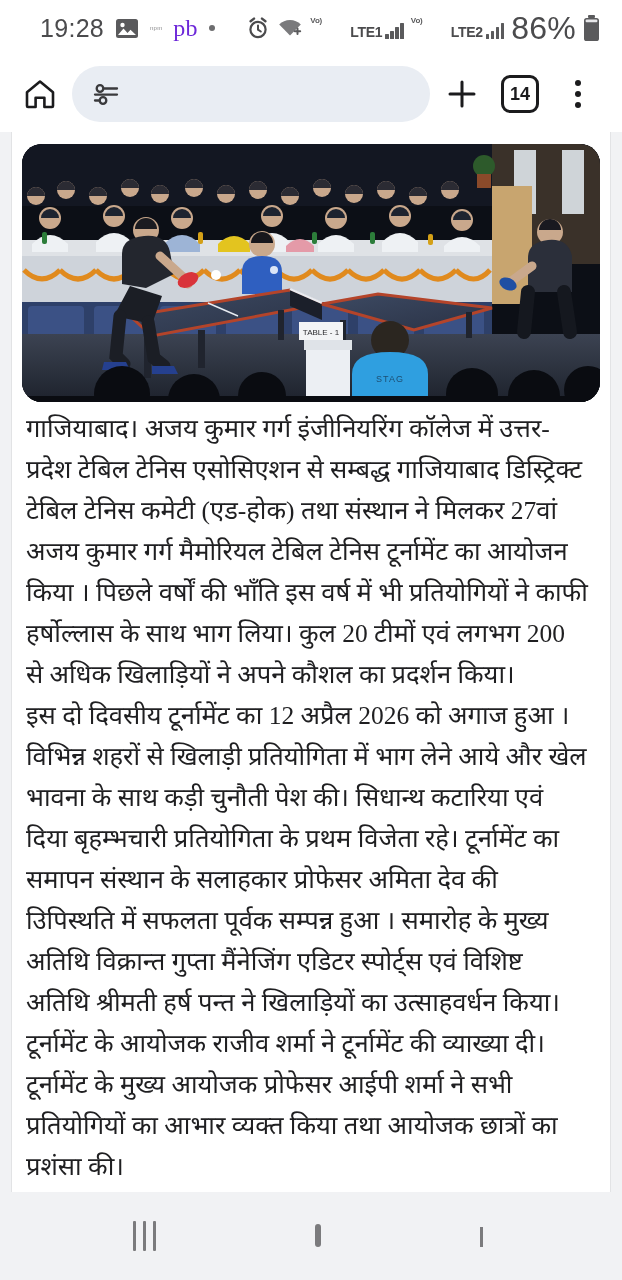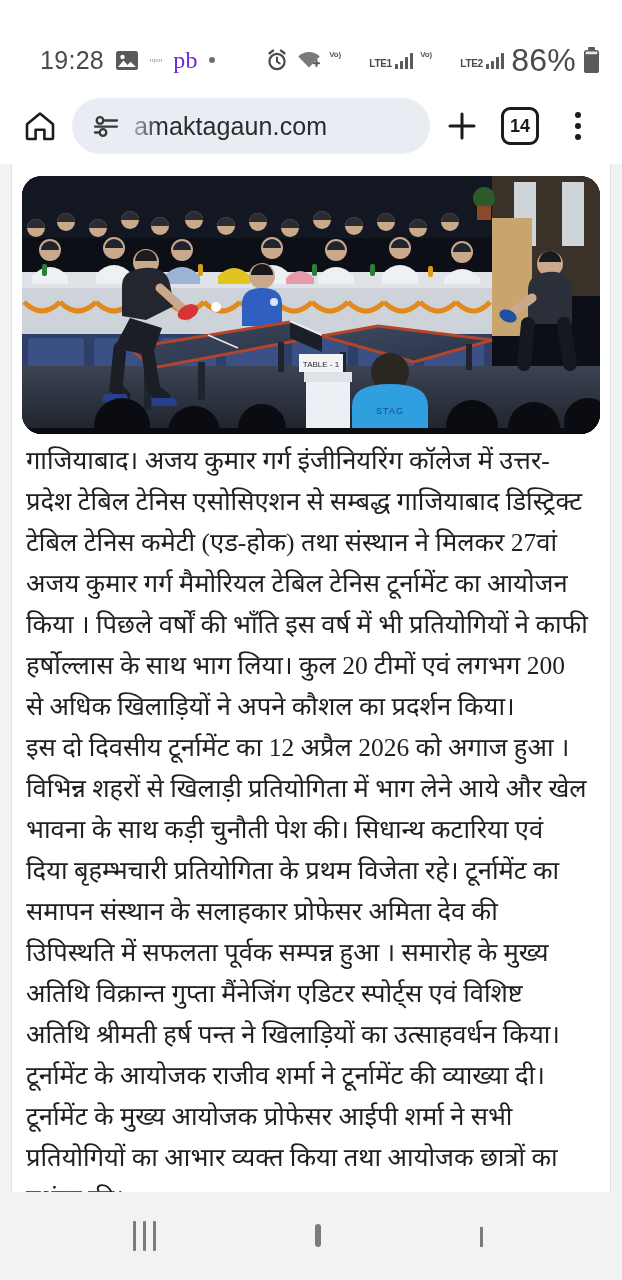--- a/index.html
+++ b/index.html
@@ -11,33 +11,32 @@
   }
   .phone { width:622px; height:1280px; display:flex; flex-direction:column; background:#ffffff; }
 
   
   .statusbar {
     height:56px; flex:0 0 56px;
     background:#ffffff;
     display:flex; align-items:center;
     padding:0 22px 0 40px;
     color:#5a5a5c;
-    margin-top:32px;
   }
   .sb-left { display:flex; align-items:center; gap:11px; }
   .sb-clock { font-size:25px; font-weight:400; letter-spacing:.3px; color:#4b4b4d; }
   .sb-right { margin-left:auto; display:flex; align-items:center; gap:7px; }
   .sb-batterytxt { font-size:32px; color:#4b4b4d; letter-spacing:.2px; }
   .ico { display:inline-block; line-height:0; }
   .pb-logo { font-size:24px; color:#6d28d9; font-weight:400; font-family:"Liberation Serif", serif; letter-spacing:.2px;}
   .tiny-txt { font-size:6px; color:#8c8c8e; letter-spacing:.2px; }
   .dot-small { width:6px; height:6px; border-radius:50%; background:#6d6d6f; display:inline-block; }
   .voband { display:flex; flex-direction:column; align-items:flex-start; line-height:1; }
   .voband .vo { font-size:8px; font-weight:700; color:#5a5a5c; letter-spacing:-.2px; }
-  .voband .lte { font-size:10px; font-weight:700; color:#4b4b4d; letter-spacing:-.3px;padding-left:40px; }
+  .voband .lte { font-size:14px; font-weight:700; color:#4b4b4d; letter-spacing:-.3px;padding-left:40px; }
   .bars { display:flex; align-items:flex-end; gap:1.5px; height:16px; }
   .bars i { display:block; width:3.5px; background:#5a5a5c; border-radius:.5px; }
   .bars i:nth-child(1){height:5px;} .bars i:nth-child(2){height:8px;}
   .bars i:nth-child(3){height:12px;} .bars i:nth-child(4){height:16px;}
   .sig-group { display:flex; align-items:flex-end; gap:3px; }
 
   
   .toolbar {
     height:76px; flex:0 0 76px;
     background:#ffffff;
@@ -202,21 +201,20 @@
     <div class="omnibox">
       <span class="ico">
         <svg width="28" height="26" viewBox="0 0 28 26">
           <circle cx="8" cy="7.5" r="3.3" fill="none" stroke="#3a3a3c" stroke-width="2.3"></circle>
           <path d="M12.4 7.5H25" stroke="#3a3a3c" stroke-width="2.3" stroke-linecap="round"></path>
           <path d="M3 13.6h22" stroke="#3a3a3c" stroke-width="2.3" stroke-linecap="round"></path>
           <circle cx="11" cy="19.5" r="3.3" fill="none" stroke="#3a3a3c" stroke-width="2.3"></circle>
           <path d="M3 19.5h4.4" stroke="#3a3a3c" stroke-width="2.3" stroke-linecap="round"></path>
         </svg>
       </span>
-      <span class="url" title="Search or type web address">amaktagaun.com</span>
     </div>
 
     <div class="tb-btn">
       <span class="ico">
         <svg width="34" height="34" viewBox="0 0 34 34">
             <path d="M17 5v24M5 17h24" stroke="#1b1b1d" stroke-width="3" stroke-linecap="round"></path>
           </svg>
       </span>
     </div>
 

